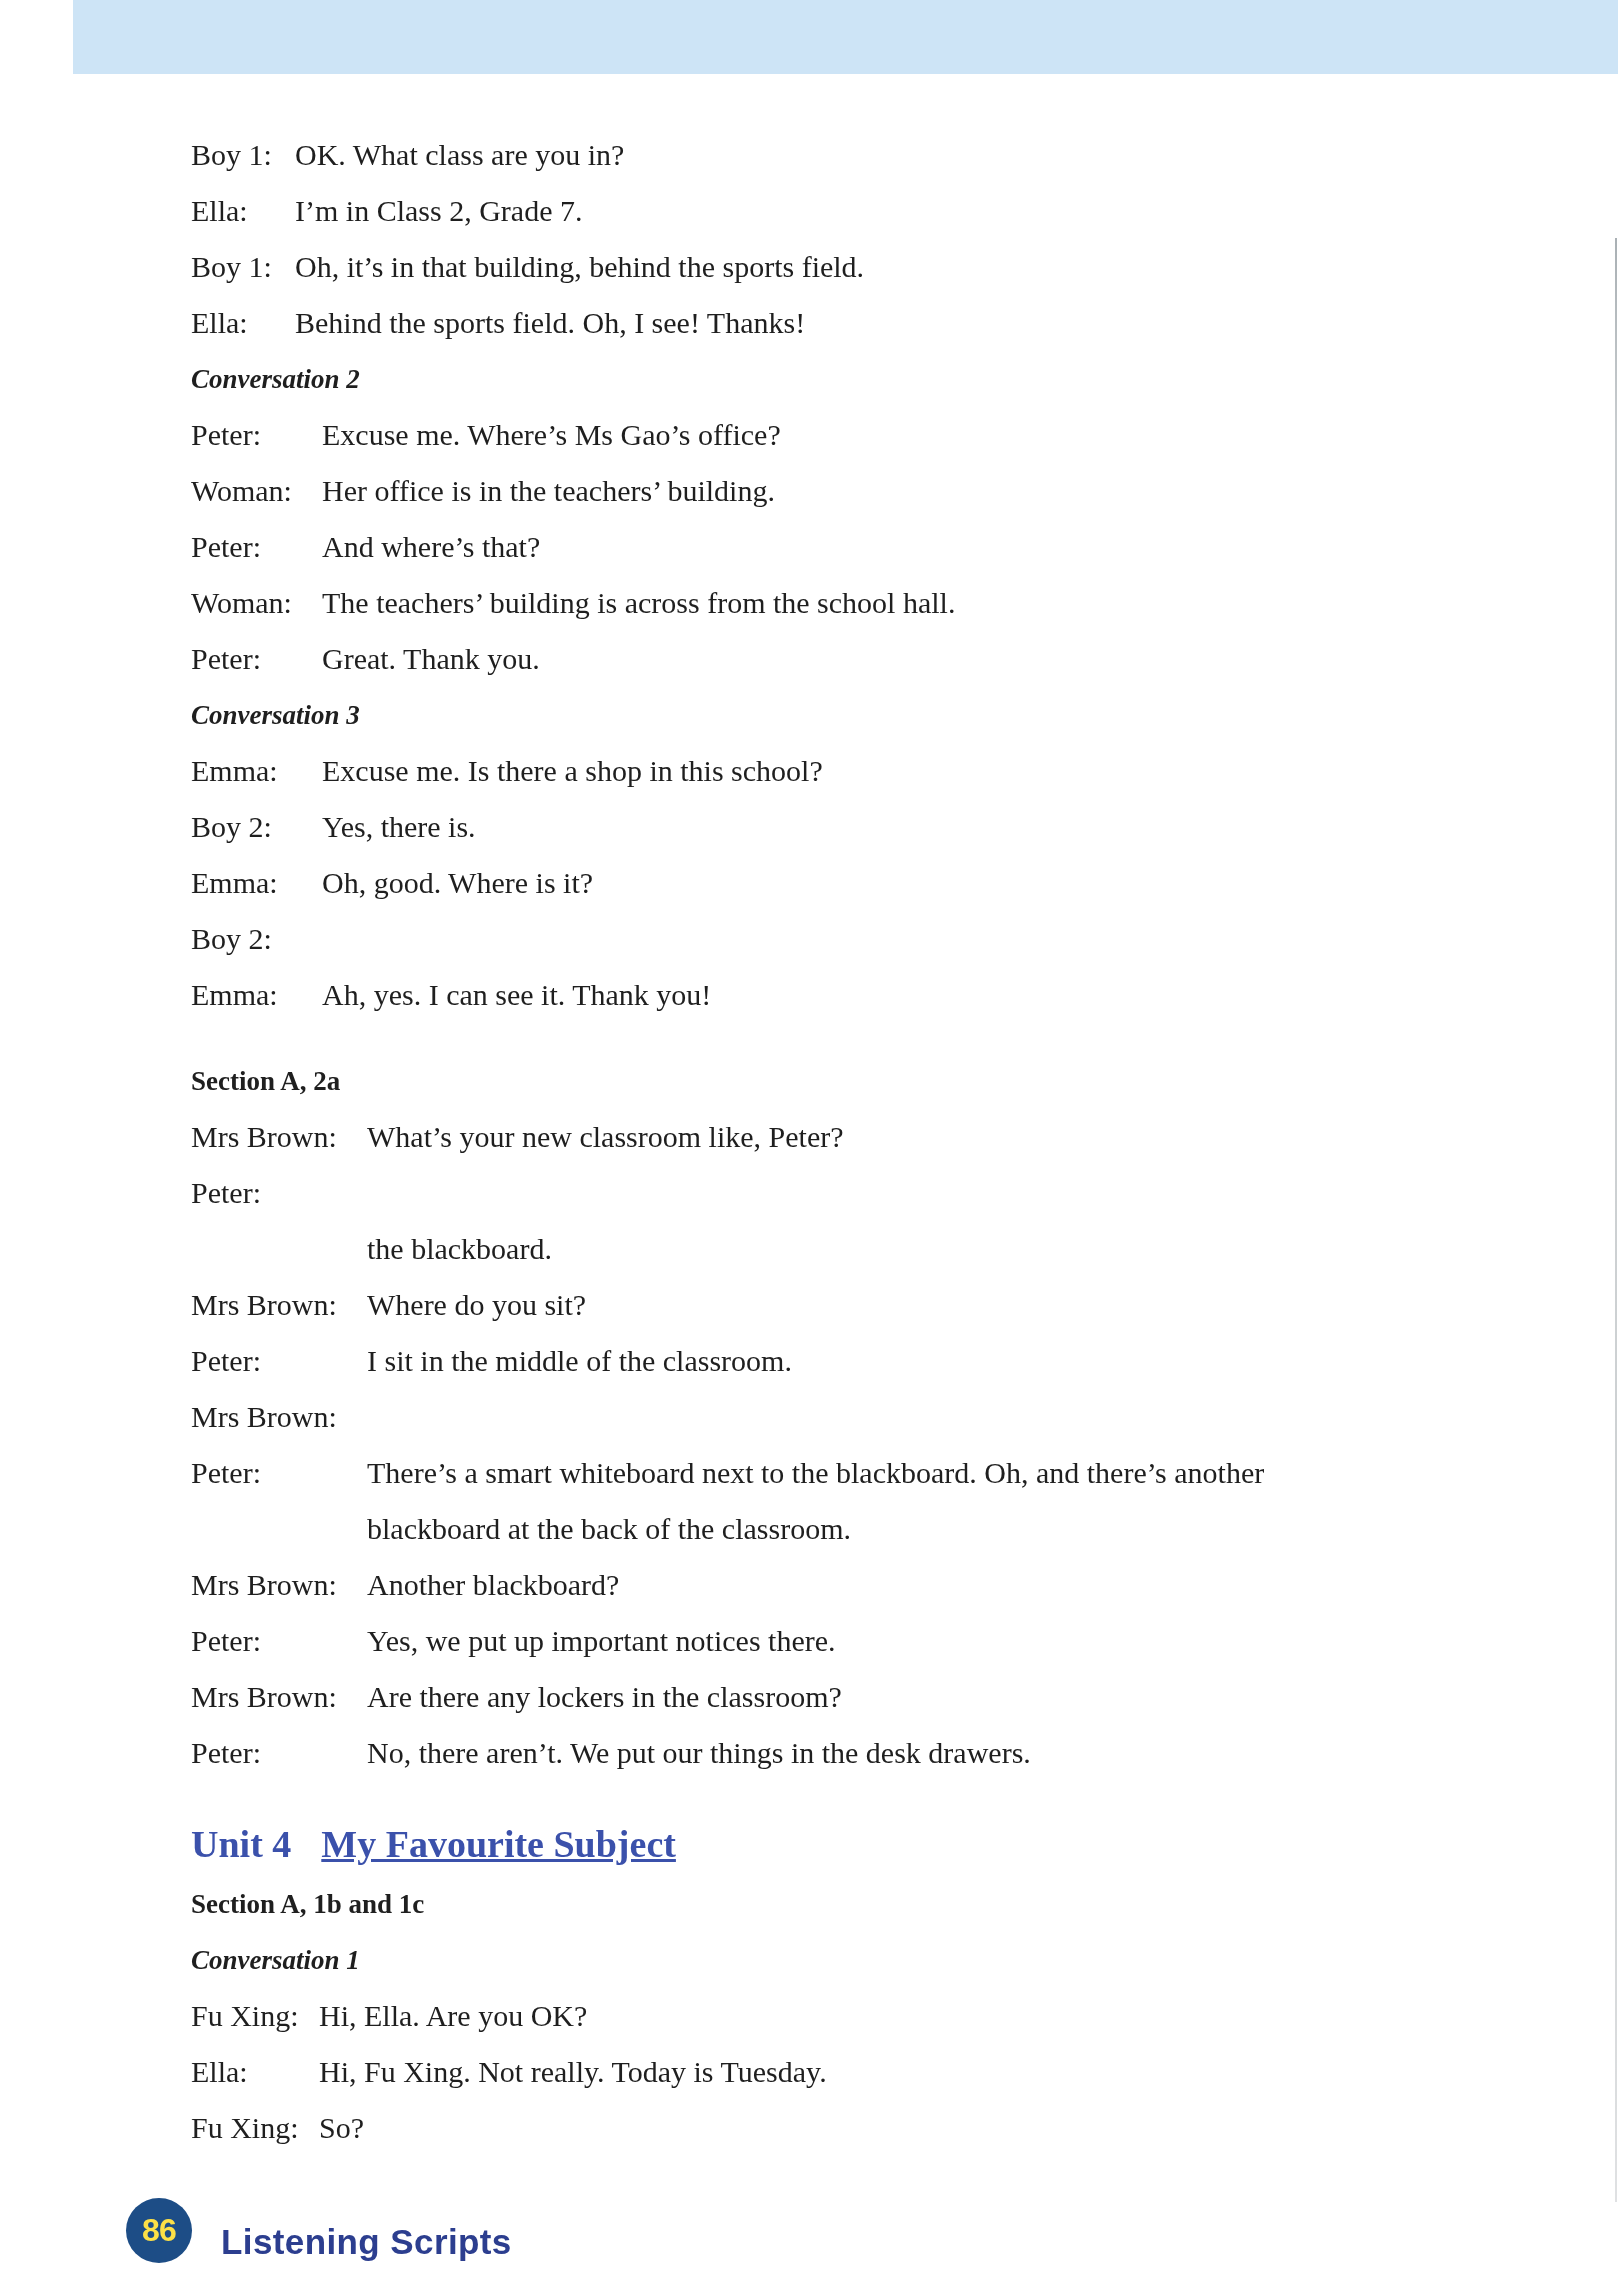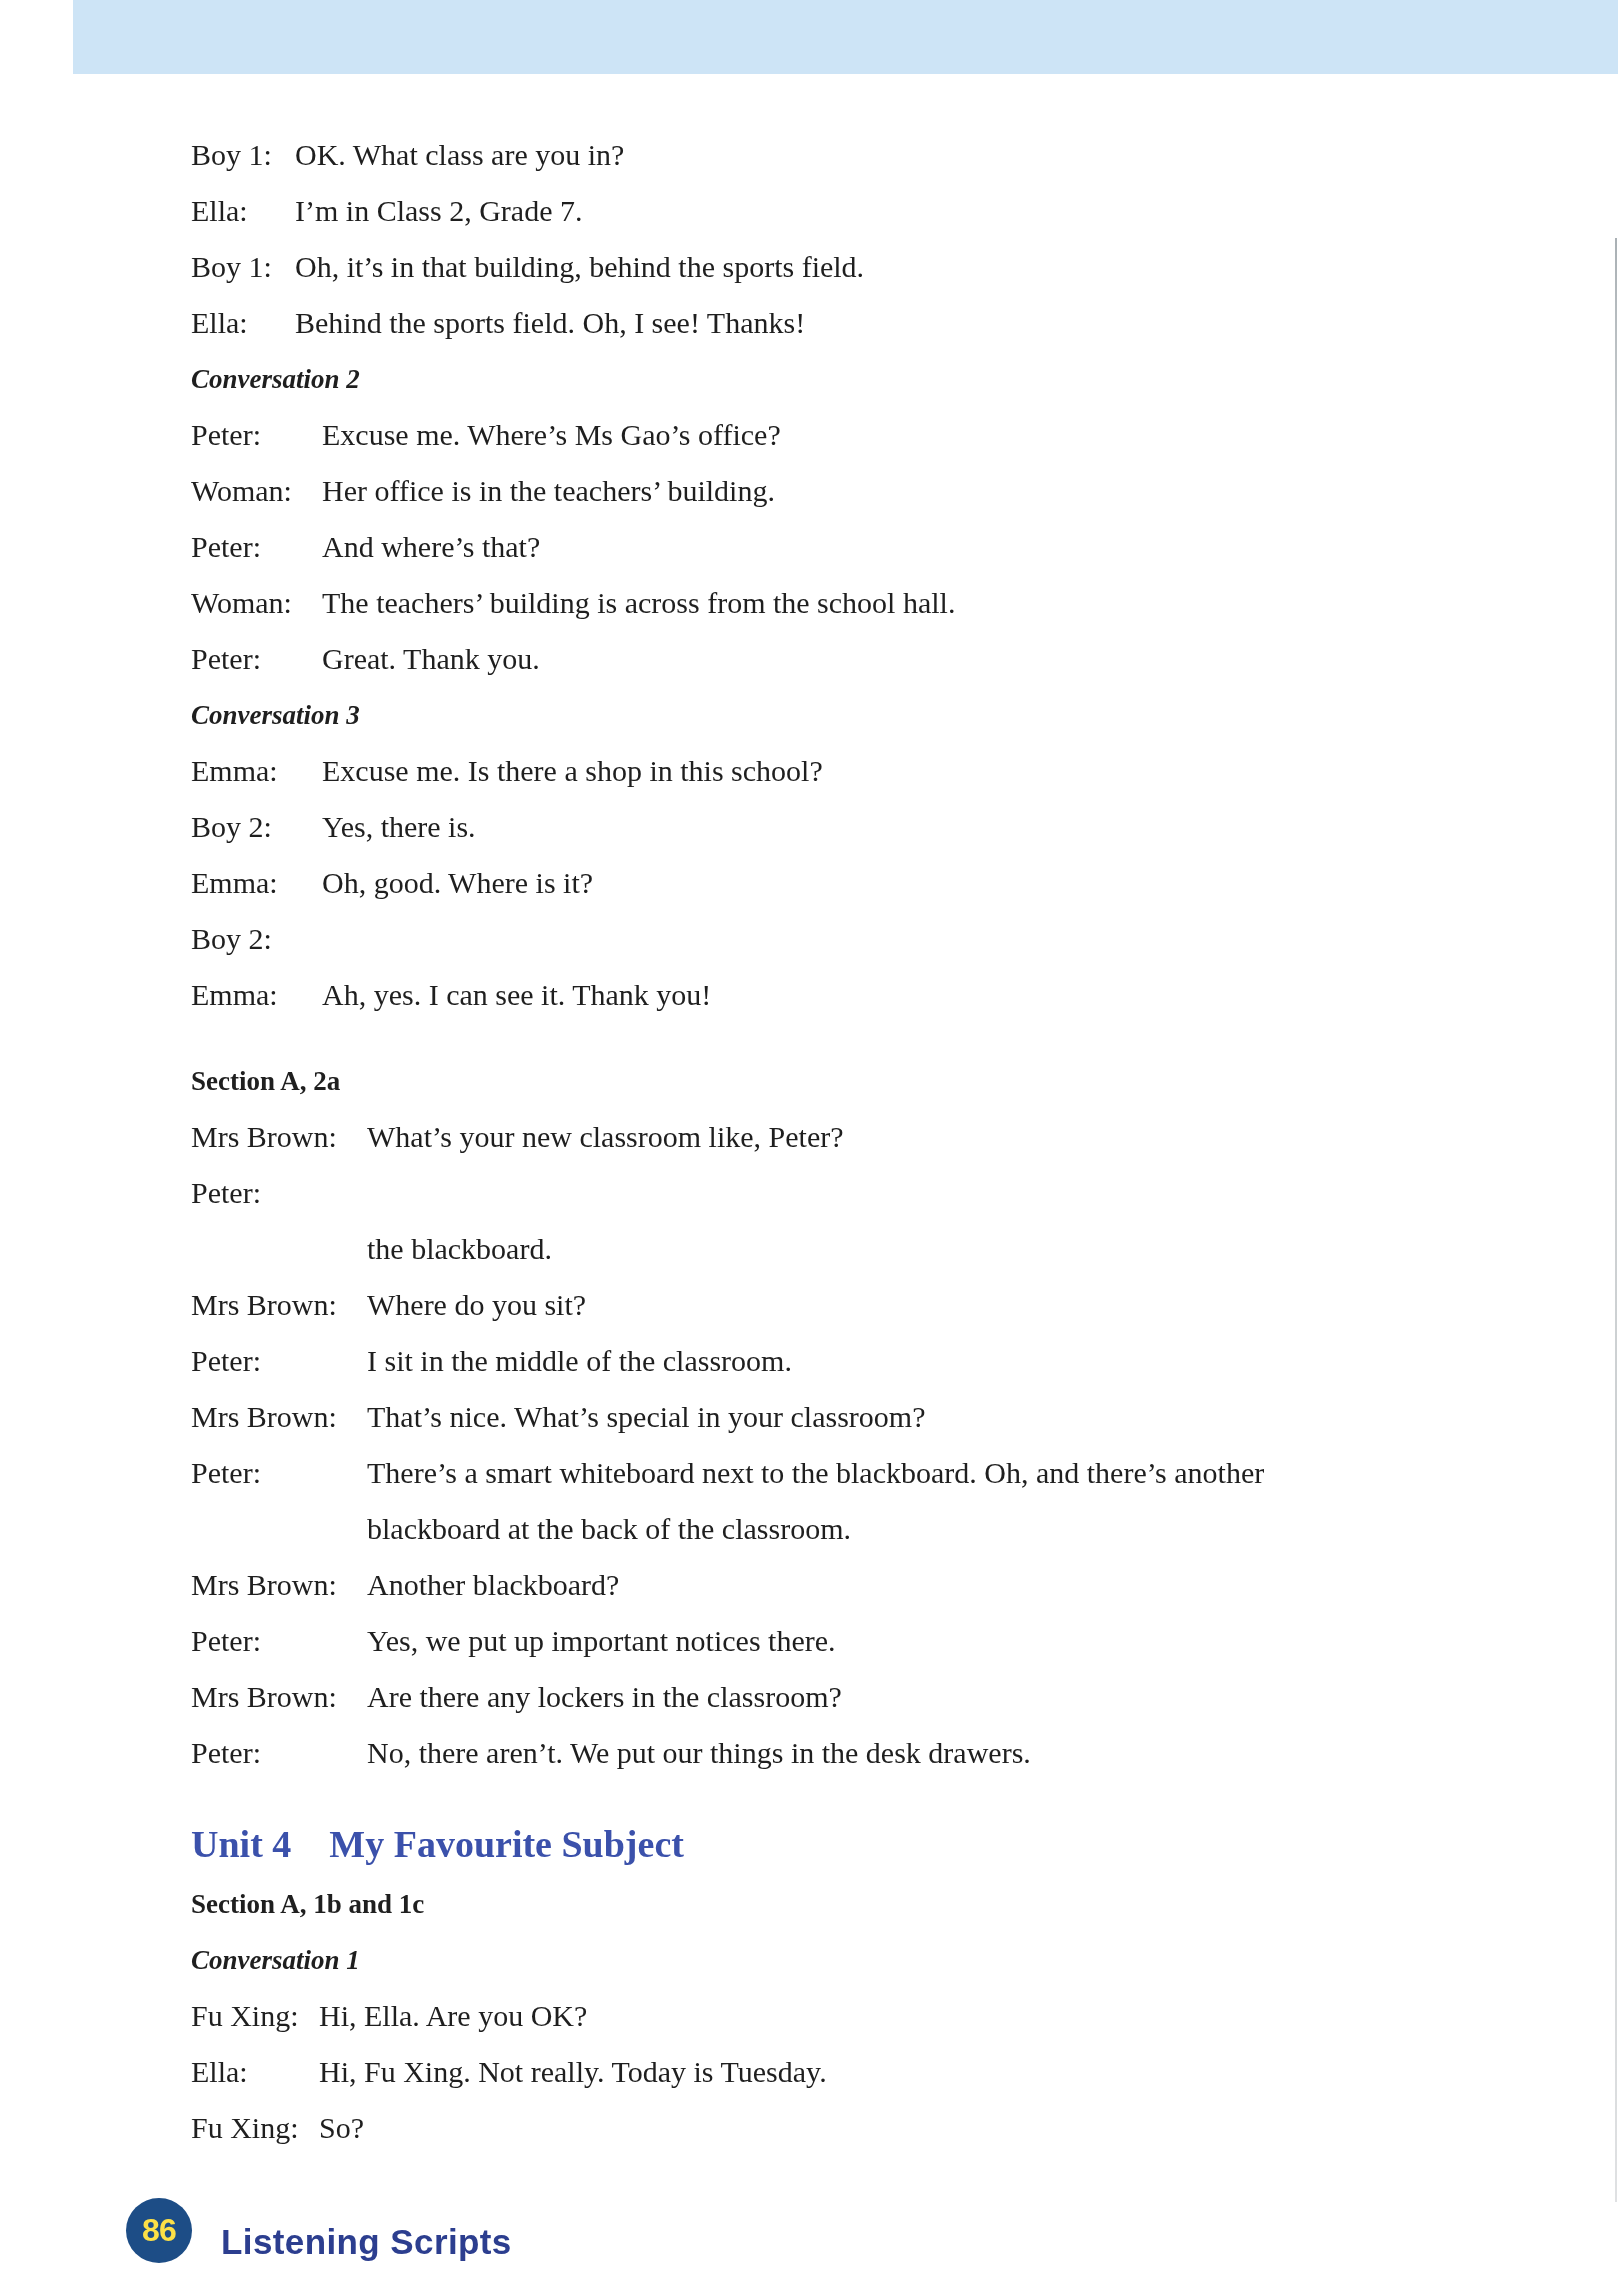--- a/index.html
+++ b/index.html
@@ -38,21 +38,21 @@
   .tab-c .utt{left:176px}
   .tab-d .utt{left:128px}
   .heading{font-weight:bold;font-size:27px;}
   .heading.it{font-style:italic;}
   .gap-lg{height:30px}
   .gap-xl{height:32px}
   .unit-heading{
     height:63px;line-height:63px;white-space:nowrap;
     font-weight:bold;font-size:38px;color:var(--unit-blue,#3b51ab);
   }
-  .unit-heading .unit-title{margin-left:38px;}
+  .unit-heading .unit-title{margin-left:30px;text-decoration:underline;}
   
   .footer{position:absolute;left:0;top:2196px;width:1624px;height:68px;}
   .page-badge{
     position:absolute;left:126px;top:1.5px;width:66px;height:65px;
     border-radius:50%;
     background:var(--navy,#1d4d86);
     color:#fde047;
     font-family:"Liberation Sans", sans-serif;
     font-weight:bold;font-size:32px;line-height:65px;text-align:center;
     letter-spacing:-0.8px;
@@ -145,21 +145,20 @@
       <div class="row tab-c">
         <span class="speaker">Mrs Brown:</span>
         <span class="utt">Where do you sit?</span>
       </div>
       <div class="row tab-c">
         <span class="speaker">Peter:</span>
         <span class="utt">I sit in the middle of the classroom.</span>
       </div>
       <div class="row tab-c">
         <span class="speaker">Mrs Brown:</span>
-        <span class="utt">That’s nice. What’s special in your classroom?</span>
       </div>
       <div class="row tab-c">
         <span class="speaker">Peter:</span>
         <span class="utt">There’s a smart whiteboard next to the blackboard. Oh, and there’s another</span>
       </div>
       <div class="row tab-c">
         <span class="speaker"></span>
         <span class="utt">blackboard at the back of the classroom.</span>
       </div>
       <div class="row tab-c">

